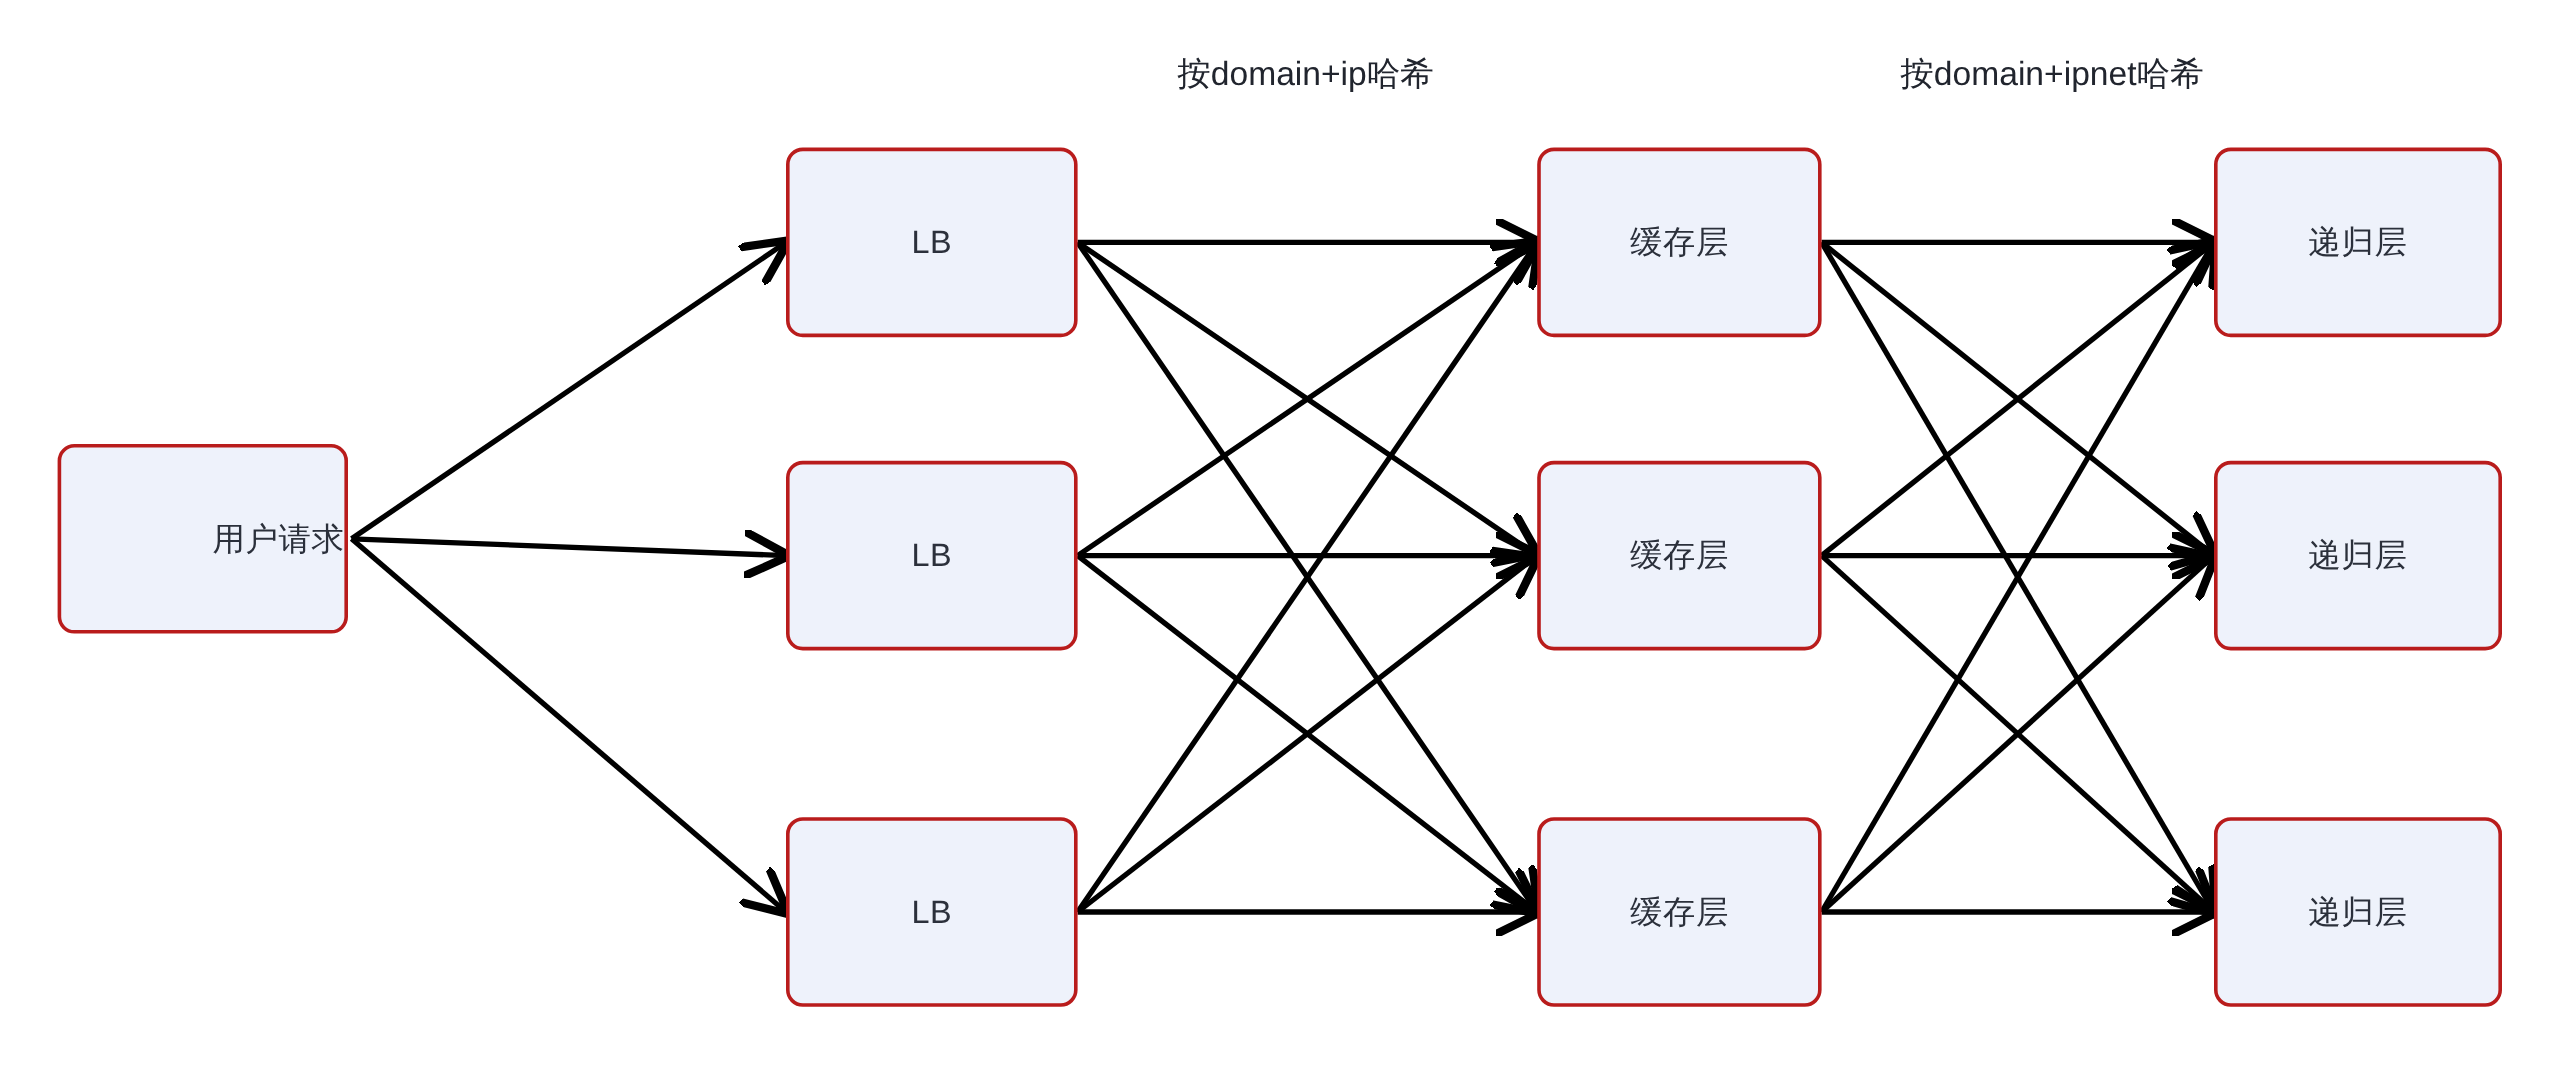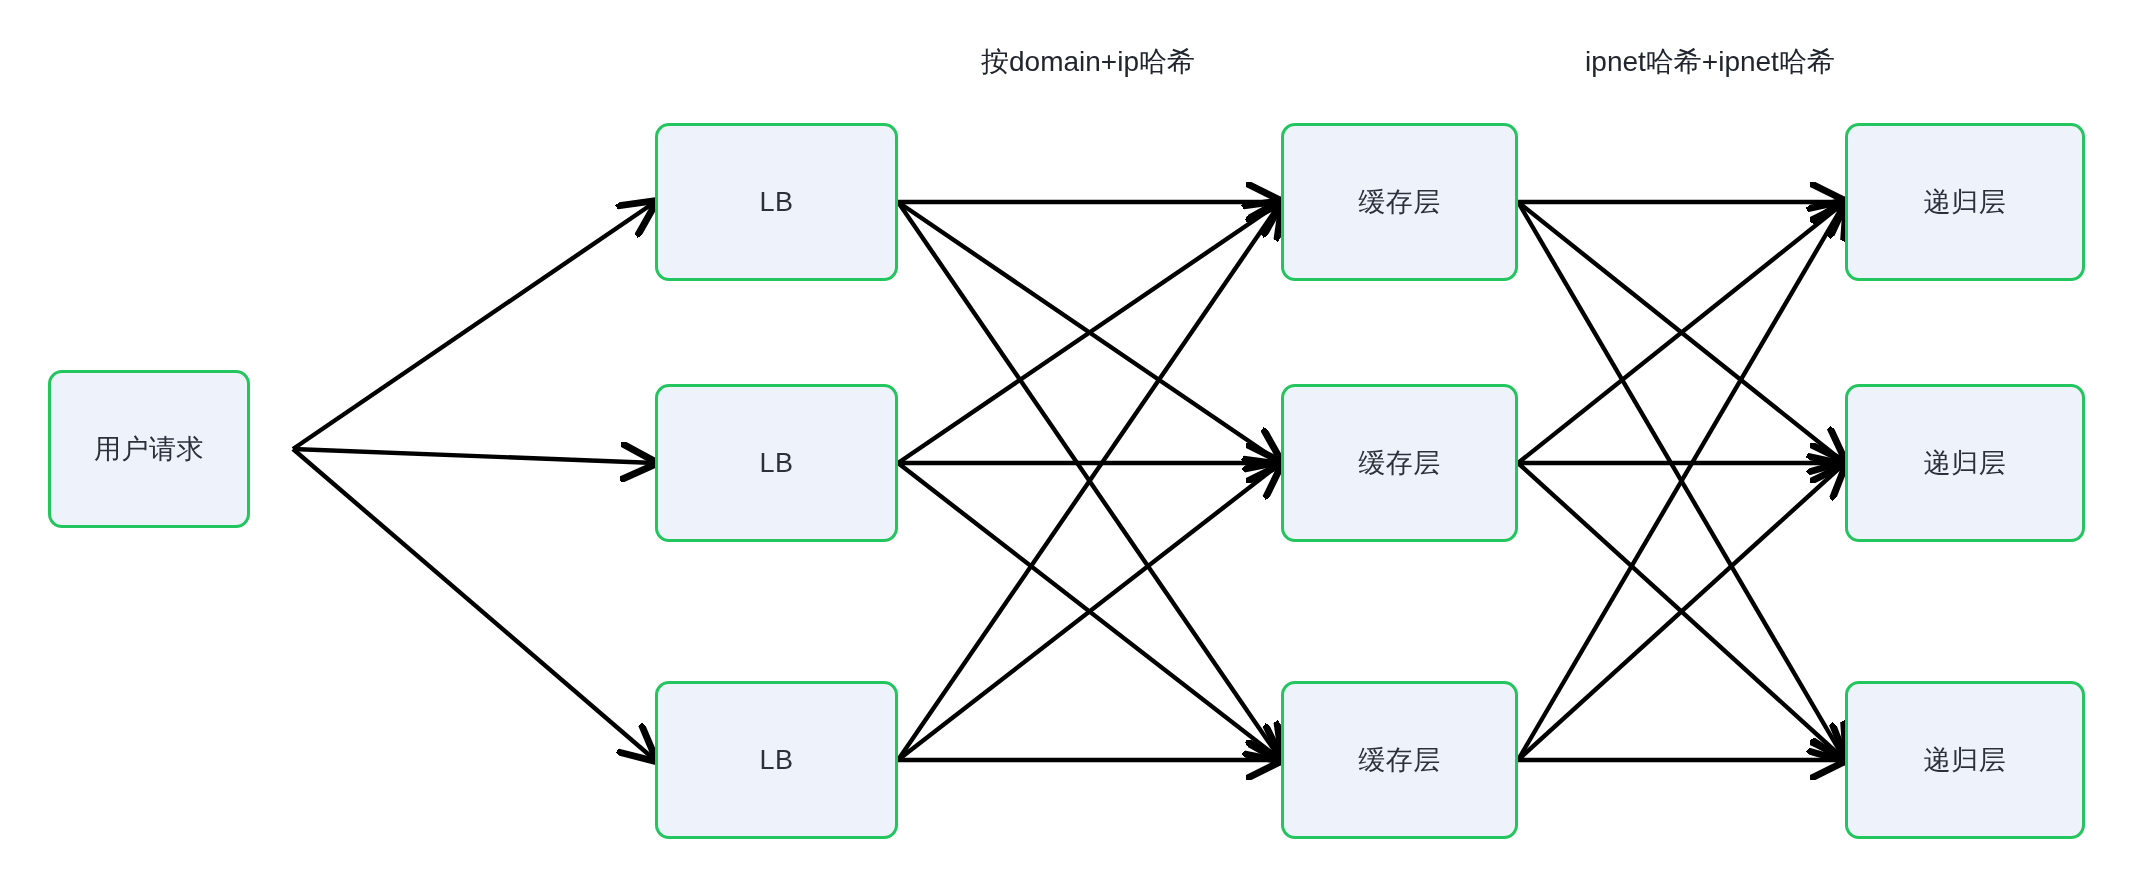--- a/index.html
+++ b/index.html
@@ -17,21 +17,21 @@
   }
   svg#wires{
     position:absolute;left:0;top:0;
     width:2134px;height:890px;
     pointer-events:none;
   }
   .node{
     position:absolute;
     box-sizing:border-box;
     background:#eef2fb;
-    border:3px solid #22c55e;
+    border:3px solid #b91c1c;
     border-radius:14px;
     display:flex;
     align-items:center;
     justify-content:center;
     color:#2b303b;
     font-size:27px;
     letter-spacing:.5px;
     line-height:1;
     user-select:none;
   }
@@ -92,21 +92,21 @@
       <path d="M1518 463 L1845 202"></path>
       <path d="M1518 463 L1845 463"></path>
       <path d="M1518 463 L1845 760"></path>
 
       <path d="M1518 760 L1845 202"></path>
       <path d="M1518 760 L1845 463"></path>
       <path d="M1518 760 L1845 760"></path>
     </g>
   </svg>
 
-  <div class="node" style="left:48px;top:370px;width:202px;height:158px;">
+  <div class="node" style="left:48px;top:370px;width:242px;height:158px;justify-content:flex-end;">
     <span class="node-label">用户请求</span>
   </div>
 
   <div class="node" style="left:655px;top:123px;width:243px;height:158px;">
     <span class="node-label">LB</span>
   </div>
   <div class="node" style="left:655px;top:384px;width:243px;height:158px;">
     <span class="node-label">LB</span>
   </div>
   <div class="node" style="left:655px;top:681px;width:243px;height:158px;">
@@ -127,15 +127,15 @@
     <span class="node-label">递归层</span>
   </div>
   <div class="node" style="left:1845px;top:384px;width:240px;height:158px;">
     <span class="node-label">递归层</span>
   </div>
   <div class="node" style="left:1845px;top:681px;width:240px;height:158px;">
     <span class="node-label">递归层</span>
   </div>
 
   <div class="edge-label" style="left:963px;top:48px;width:250px;text-align:center;">按domain+ip哈希</div>
-  <div class="edge-label" style="left:1565px;top:48px;width:290px;text-align:center;">ipnet哈希+ipnet哈希</div>
+  <div class="edge-label" style="left:1565px;top:48px;width:290px;text-align:center;">按domain+ipnet哈希</div>
 
 </div>
 
 </body></html>

